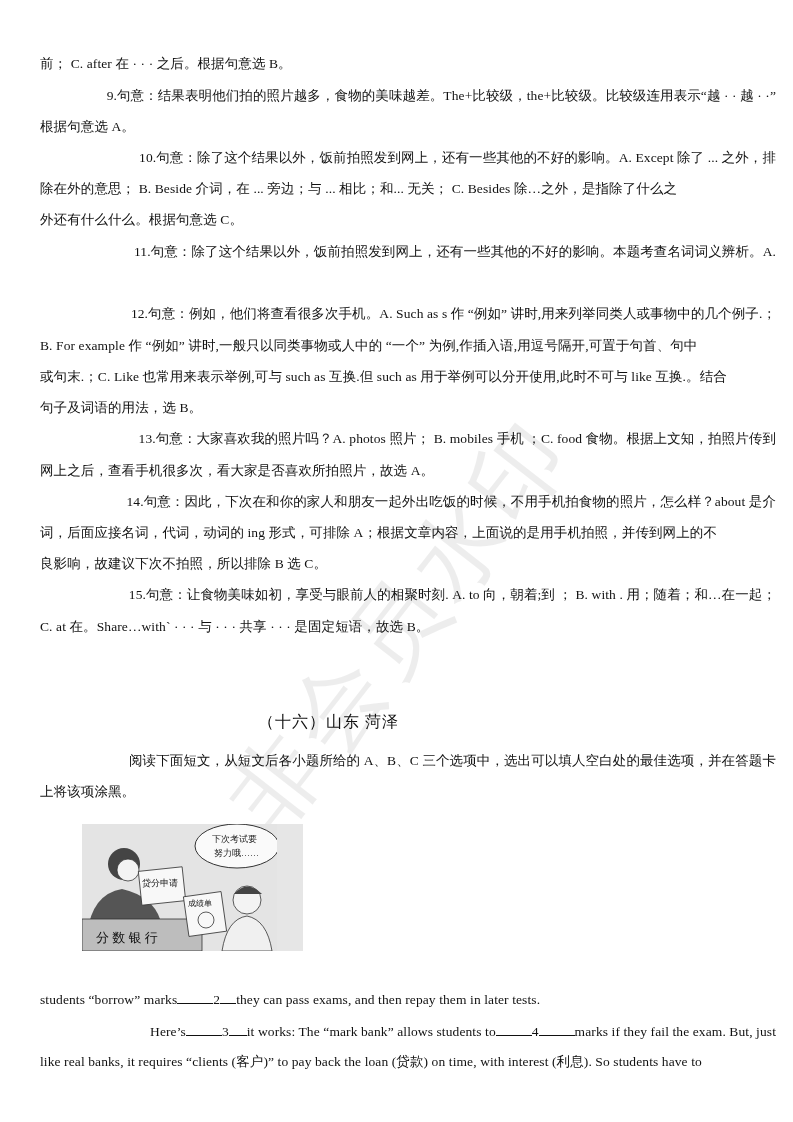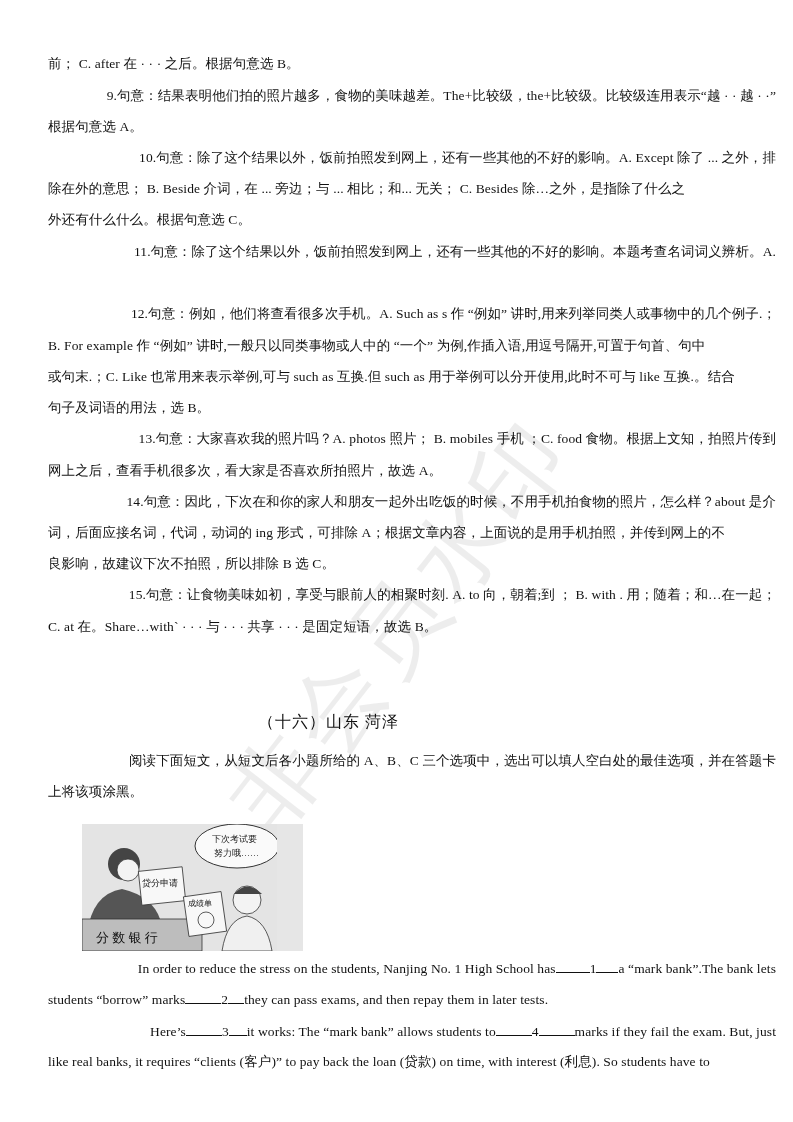--- a/index.html
+++ b/index.html
@@ -1,19 +1,19 @@
 <!DOCTYPE html>
 <html><head>
 <meta charset="utf-8">
 <style>
   html, body { margin: 0; padding: 0; background: #ffffff; }
   body { width: 793px; height: 1122px; position: relative; overflow: hidden;
          font-family: "Liberation Serif", "DejaVu Serif", serif; color: #111; }
   .page { position: absolute; left: 0; top: 0; width: 793px; height: 1122px; }
-  .line { position: absolute; left: 48px; width: 700px; font-size: 13.5px; line-height: 20px; white-space: nowrap; letter-spacing: 0.1px; }
+  .line { position: absolute; left: 40px; width: 700px; font-size: 13.5px; line-height: 20px; white-space: nowrap; letter-spacing: 0.1px; }
   .indent { left: 76px; text-align: right; }
   .heading { position: absolute; left: 258px; top: 712px; font-size: 16px; font-weight: normal; letter-spacing: 1px; }
   .watermark { position: absolute; left: 150px; top: 470px; font-family: "DejaVu Sans", sans-serif;
                font-size: 92px; color: rgba(0,0,0,0.07); transform: rotate(-52deg); transform-origin: left top;
                white-space: nowrap; pointer-events: none; top: 780px; left: 200px; letter-spacing: 6px; }
   .figure { position: absolute; left: 82px; top: 824px; width: 221px; height: 127px; background: #e6e6e6; overflow: hidden; }
   .blank { display: inline-block; border-bottom: 1px solid #111; height: 14px; vertical-align: baseline; }
 </style>
 </head>
 <body>
@@ -67,23 +67,20 @@
       <rect x="104" y="70" width="38" height="40" fill="#f8f8f8" stroke="#333" stroke-width="0.8" transform="rotate(-8 123 90)"></rect>
       <text x="106" y="82" font-size="8" fill="#111">成绩单</text>
       <circle cx="124" cy="96" r="8" fill="none" stroke="#333" stroke-width="0.8"></circle>
 
       <circle cx="165" cy="76" r="14" fill="#f3f3f3" stroke="#333" stroke-width="0.8"></circle>
       <path d="M152,70 Q165,55 180,70" fill="#444"></path>
       <path d="M140,127 Q145,95 165,92 Q185,96 190,127 Z" fill="#f0f0f0" stroke="#333" stroke-width="0.8"></path>
     </svg>
   </div>
 
-  <div class="line indent" style="top:958px">
-    <span>In order to reduce the stress  on the students, Nanjing No. 1 High School has</span><span class="blank" style="width:34px"></span><span>1</span><span class="blank" style="width:22px"></span><span>a “mark bank”.The bank lets</span>
-  </div>
   <div class="line" style="top:989px">
     <span>students “borrow” marks</span><span class="blank" style="width:36px"></span><span>2</span><span class="blank" style="width:16px"></span><span>they can pass exams, and then repay them in later tests.</span>
   </div>
   <div class="line indent" style="top:1021px">
     <span>Here’s</span><span class="blank" style="width:36px"></span><span>3</span><span class="blank" style="width:18px"></span><span>it works: The “mark bank” allows students  to</span><span class="blank" style="width:36px"></span><span>4</span><span class="blank" style="width:36px"></span><span>marks if they fail the exam.    But, just</span>
   </div>
   <div class="line" style="top:1052px">like real banks, it requires “clients (客户)” to pay back the loan (贷款) on time, with interest (利息).    So students have to</div>
 
 </div>
 

